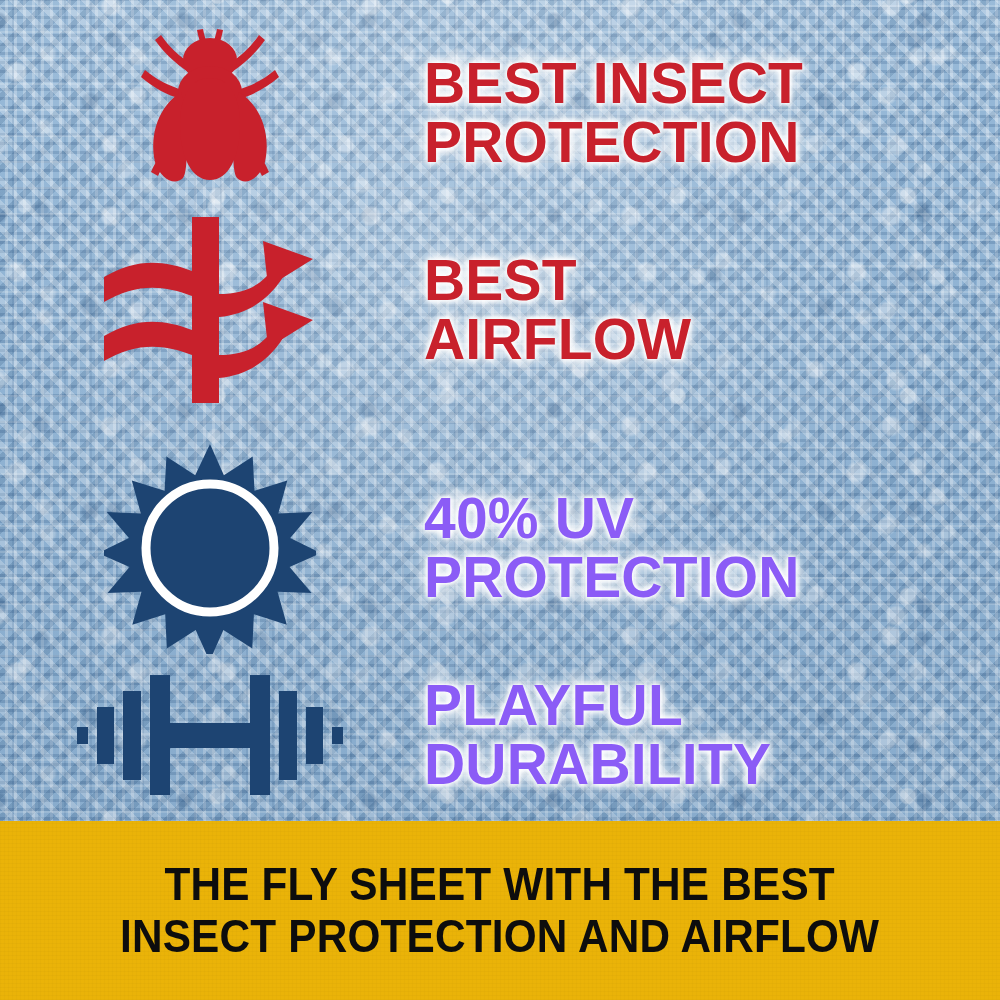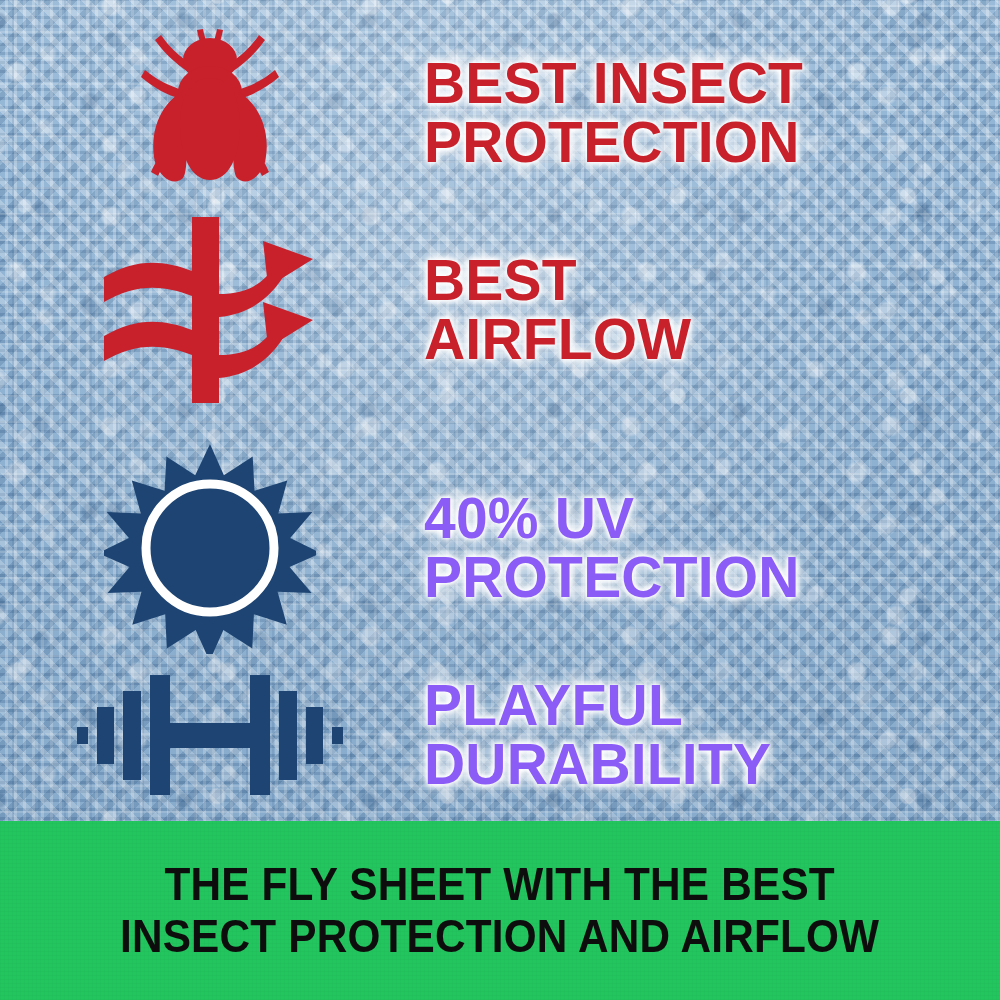--- a/index.html
+++ b/index.html
@@ -149,21 +149,21 @@
   #row-durable  { top: 654px; height: 162px; }
 
   #row-insect  .text-cell { padding-top: 2px; }
   #row-airflow .text-cell { padding-top: 0; }
 
   
   #caption {
     position: absolute;
     left: 0; top: 821px;
     width: 1000px; height: 179px;
-    background: #22c55e;
+    background: #eab308;
     display: flex;
     align-items: center;
     justify-content: center;
     text-align: center;
   }
   #caption::before {
     content: "";
     position: absolute;
     inset: 0;
     background-image:

